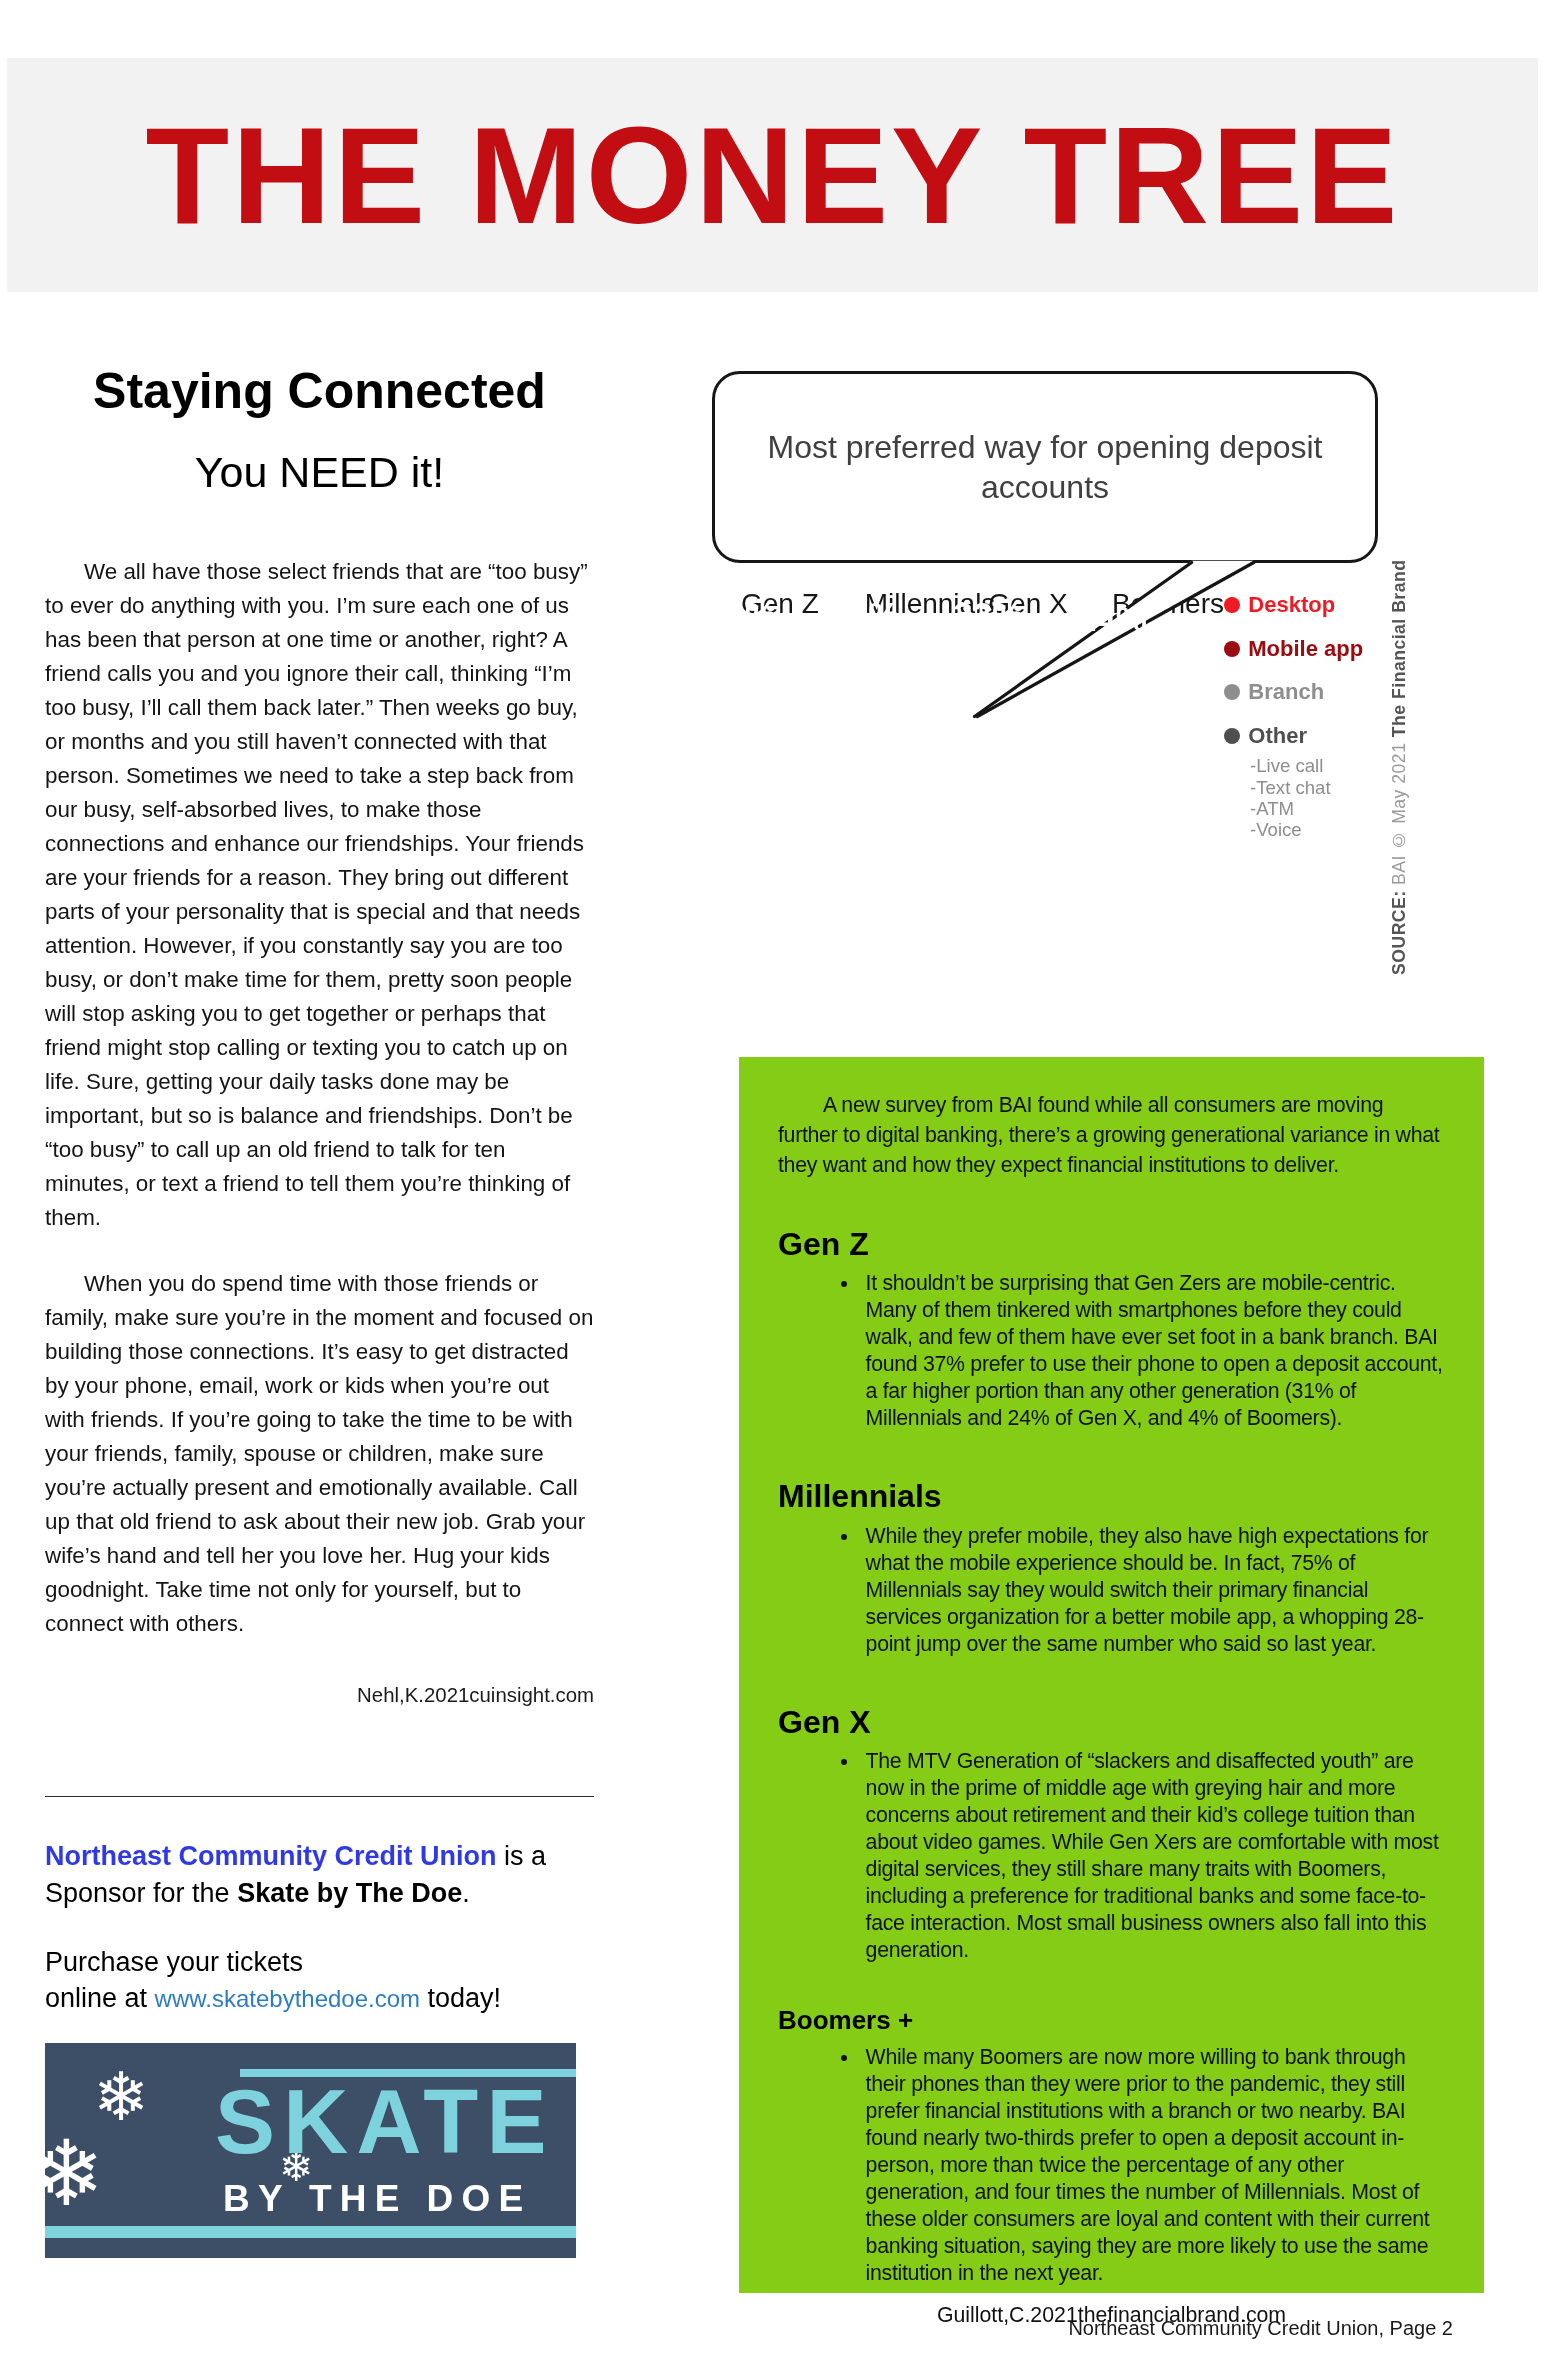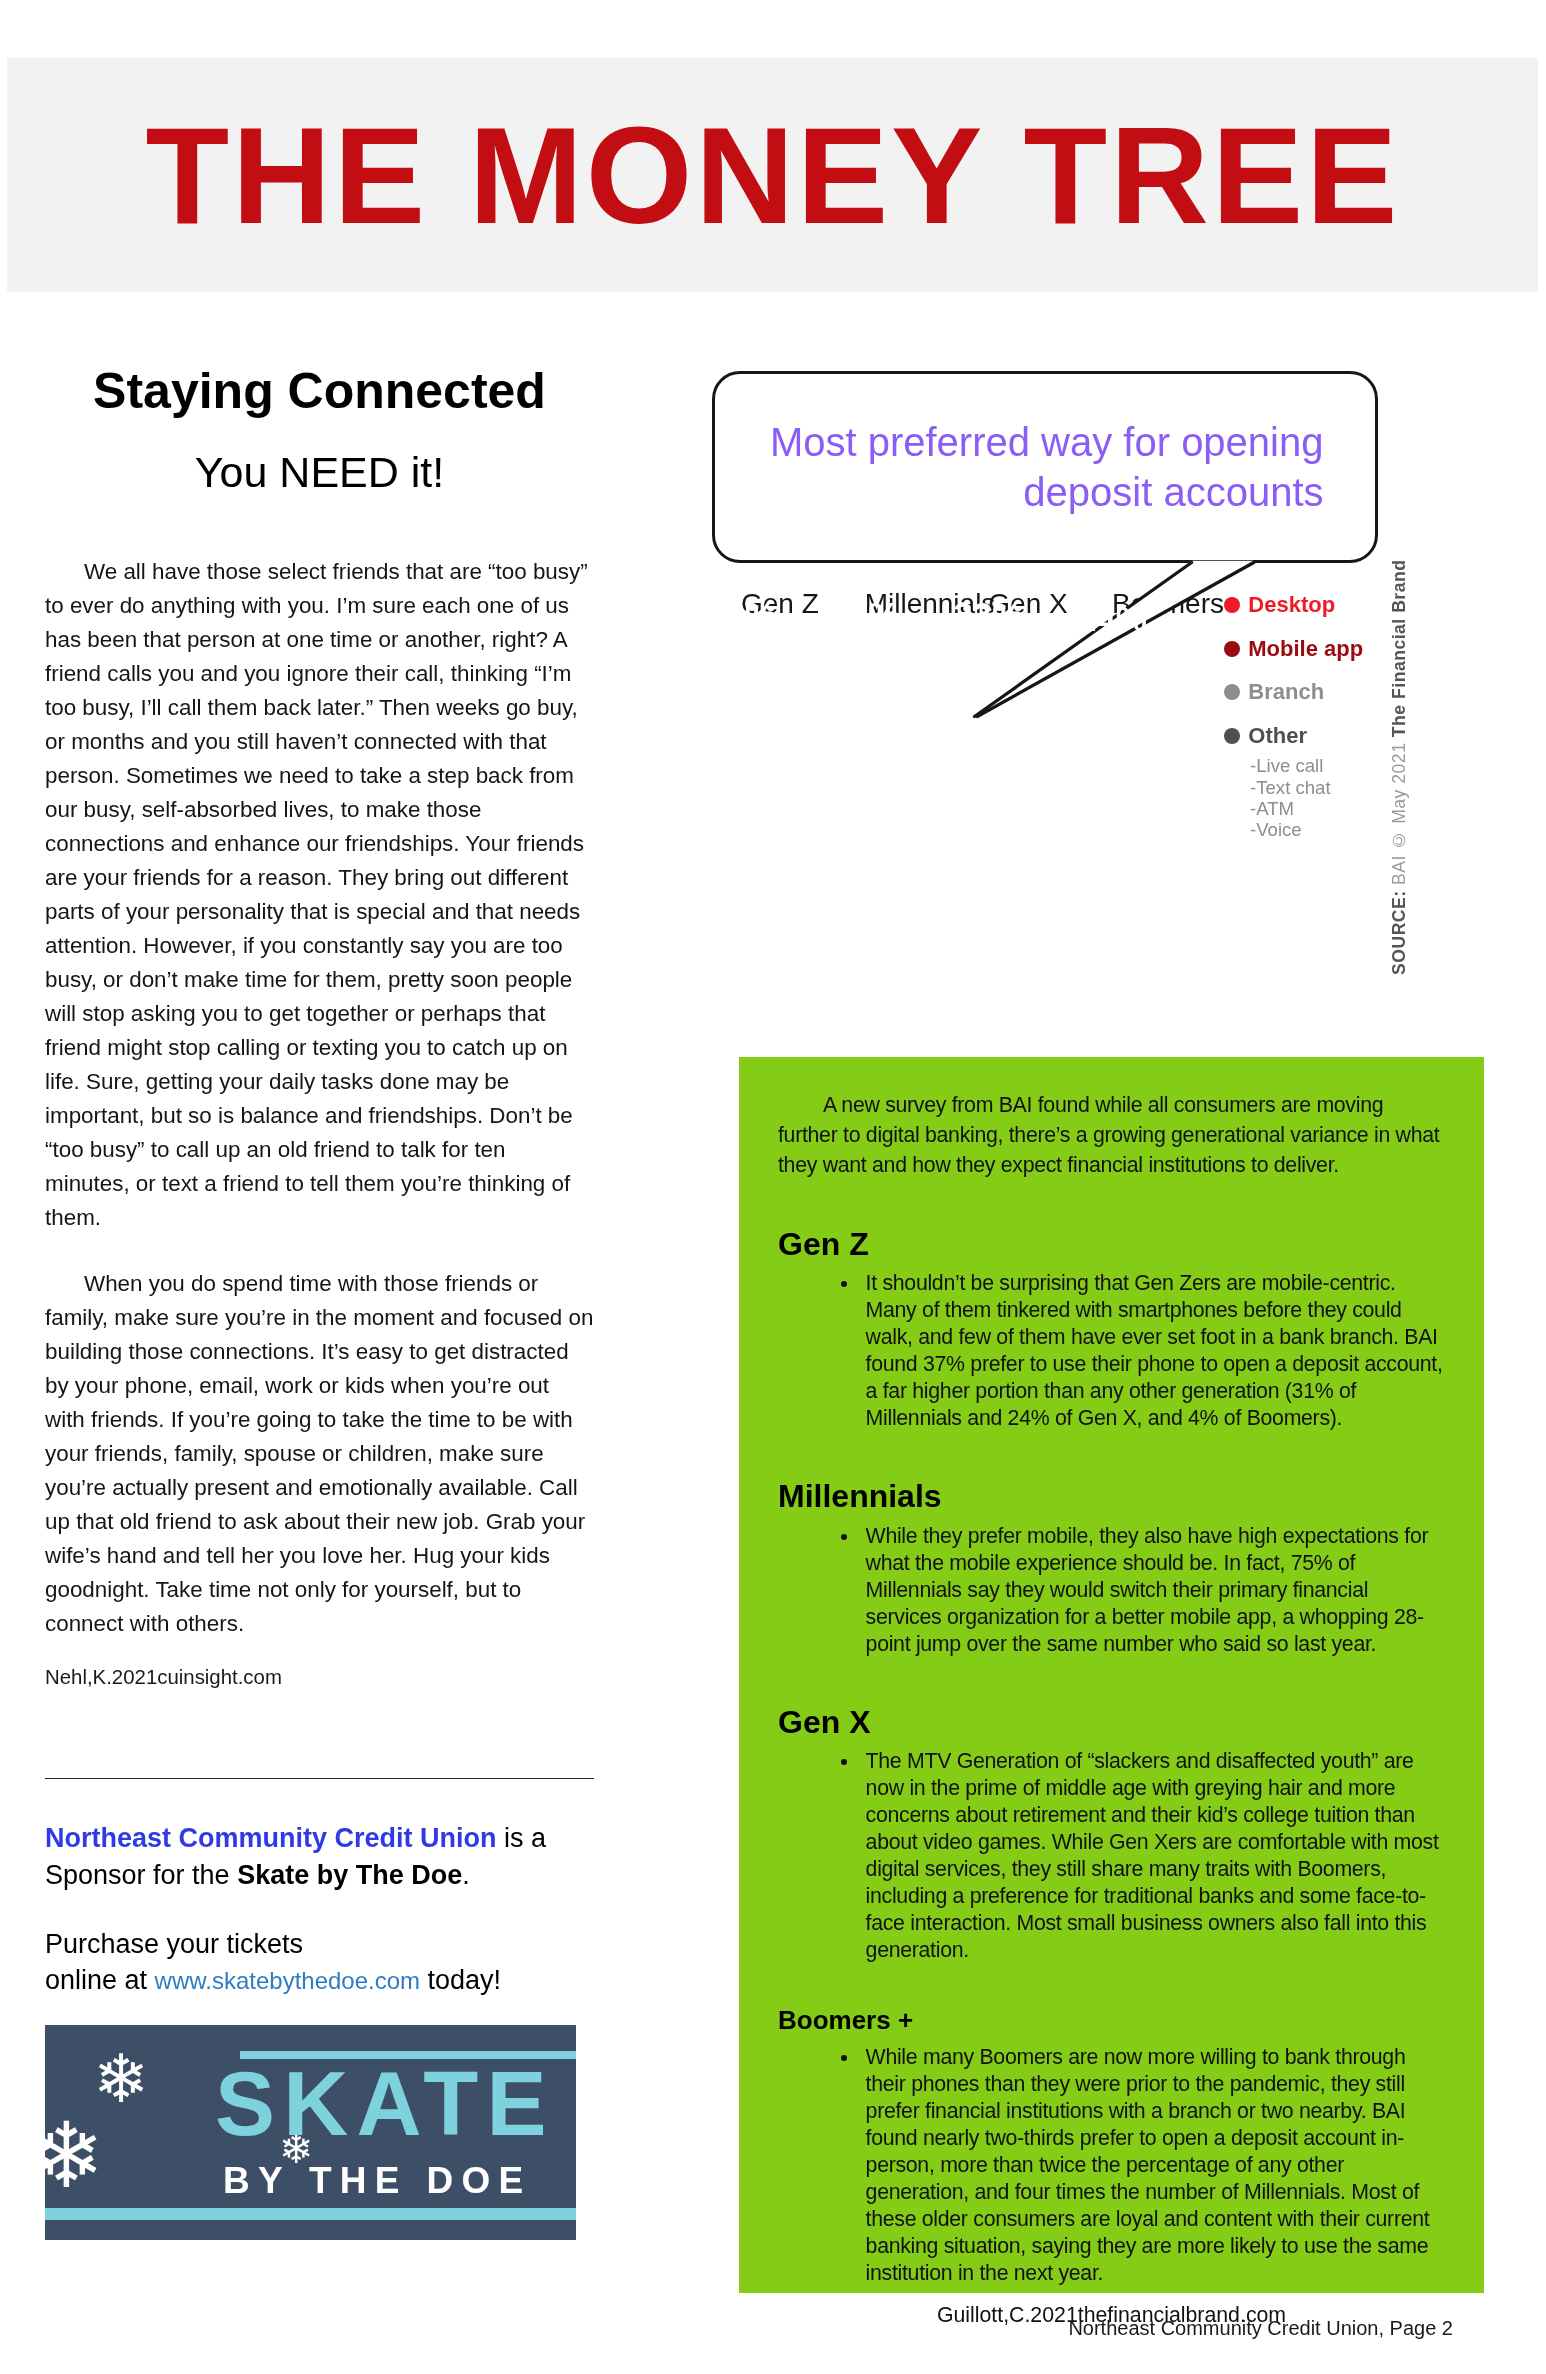--- a/index.html
+++ b/index.html
@@ -11,21 +11,21 @@
               display:flex; align-items:center; justify-content:center; }
   .masthead-title { font-size:137px; font-weight:bold; color:#c20d12; letter-spacing:2.8px; white-space:nowrap; }
 
   
   .left-col { position:absolute; left:45px; top:362px; width:549px; }
   .article-heading { font-size:50px; font-weight:bold; text-align:center; color:#000; }
   .article-subheading { font-size:43px; font-weight:normal; text-align:center; margin-top:28px; color:#000; }
   .body-par { font-size:22.4px; line-height:34px; text-indent:39px; text-align:left; color:#151515; }
   .p1 { margin-top:58px; }
   .p2 { margin-top:32px; }
-  .article-attr { margin-top:25px; font-size:20.4px; text-align:left; color:#1a1a1a; }
+  .article-attr { margin-top:43px; font-size:20.4px; text-align:right; color:#1a1a1a; }
   .divider { margin-top:89px; border:none; border-top:1.9px solid #2a2a2a; width:100%; }
   .sponsor { margin-top:41px; font-size:27px; line-height:37px; color:#000; }
   .sponsor .nccu { color:#2f3ae6; font-weight:bold; }
   .sponsor .event { font-weight:bold; }
   .purchase { margin-top:32px; font-size:27px; line-height:36px; color:#000; }
   .purchase .line { display:block; }
   .purchase .url { color:#2e7cc3; font-size:24px; }
 
   
   .skate-logo { position:relative; margin-top:26px; width:531px; height:215px; background:#3d4f66; overflow:hidden; }
@@ -35,21 +35,21 @@
   .logo-word2 { position:absolute; left:178px; top:135px; font-size:37px; font-weight:bold; letter-spacing:8.3px; color:#ffffff; }
   .sf { position:absolute; color:#ffffff; line-height:1; }
   .sf1 { left:48px;  top:20.4px;  font-size:67px; }
   .sf2 { left:234px; top:104px; font-size:41px; }
   .sf3 { left:-16.7px; top:85px;  font-size:91px; }
 
   
   .chart { position:absolute; left:686px; top:362px; width:860px; height:696px; }
   .bubble { position:absolute; left:26px; top:9.3px; width:666px; height:192px; border:3.2px solid #161616;
             border-radius:28px; background:#fff; display:flex; align-items:center; justify-content:center; z-index:1; }
-  .bubble-text { font-size:40px; line-height:1.25; text-align:right; color:#8b5cf6; max-width:557px; }
+  .bubble-text { font-size:32px; line-height:1.25; text-align:center; color:#404040; max-width:557px; }
   .tail-svg { position:absolute; left:0; top:0; width:860px; height:696px; z-index:2; pointer-events:none; }
   .bars { position:absolute; left:55px; top:213px; width:451px; height:445px; display:flex; justify-content:space-between; }
   .bar-col { width:80px; display:flex; flex-direction:row; }
   .bar { height:399px; display:flex; flex-direction:column; justify-content:flex-end; }
   .seg { position:relative; width:100%; }
   .seg-label { position:absolute; left:50%; top:50%; transform:translate(-50%,-50%); color:#fff;
                font-size:35px; font-weight:bold; white-space:nowrap; z-index:3; }
   .seg.first .seg-label { top:20.4px; transform:translateX(-50%); }
   .cat-label { margin-top:13px; text-align:center; font-size:28px; color:#161616; white-space:nowrap; }
   .legend { position:absolute; left:538px; top:230px; width:223px; }

